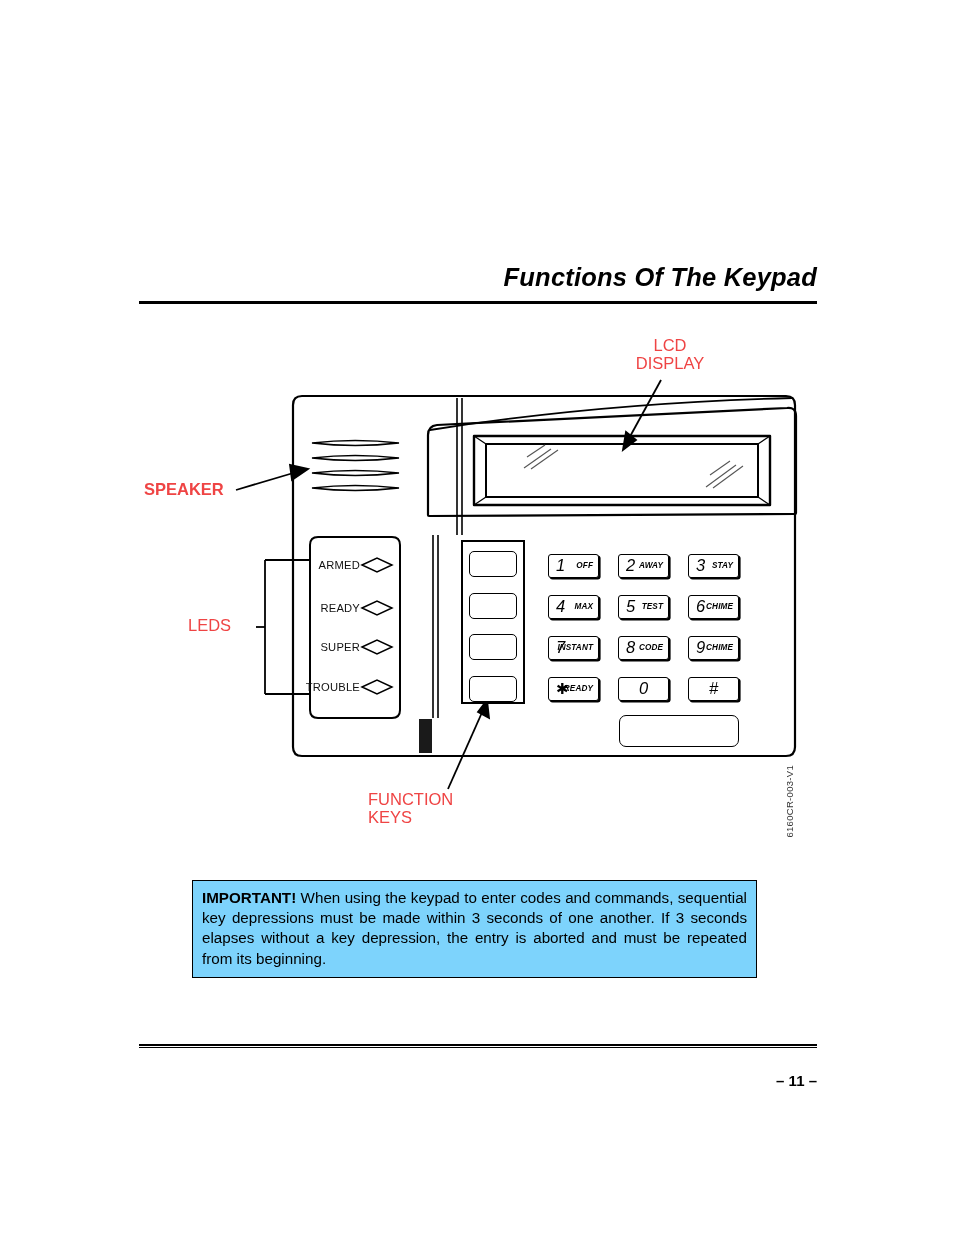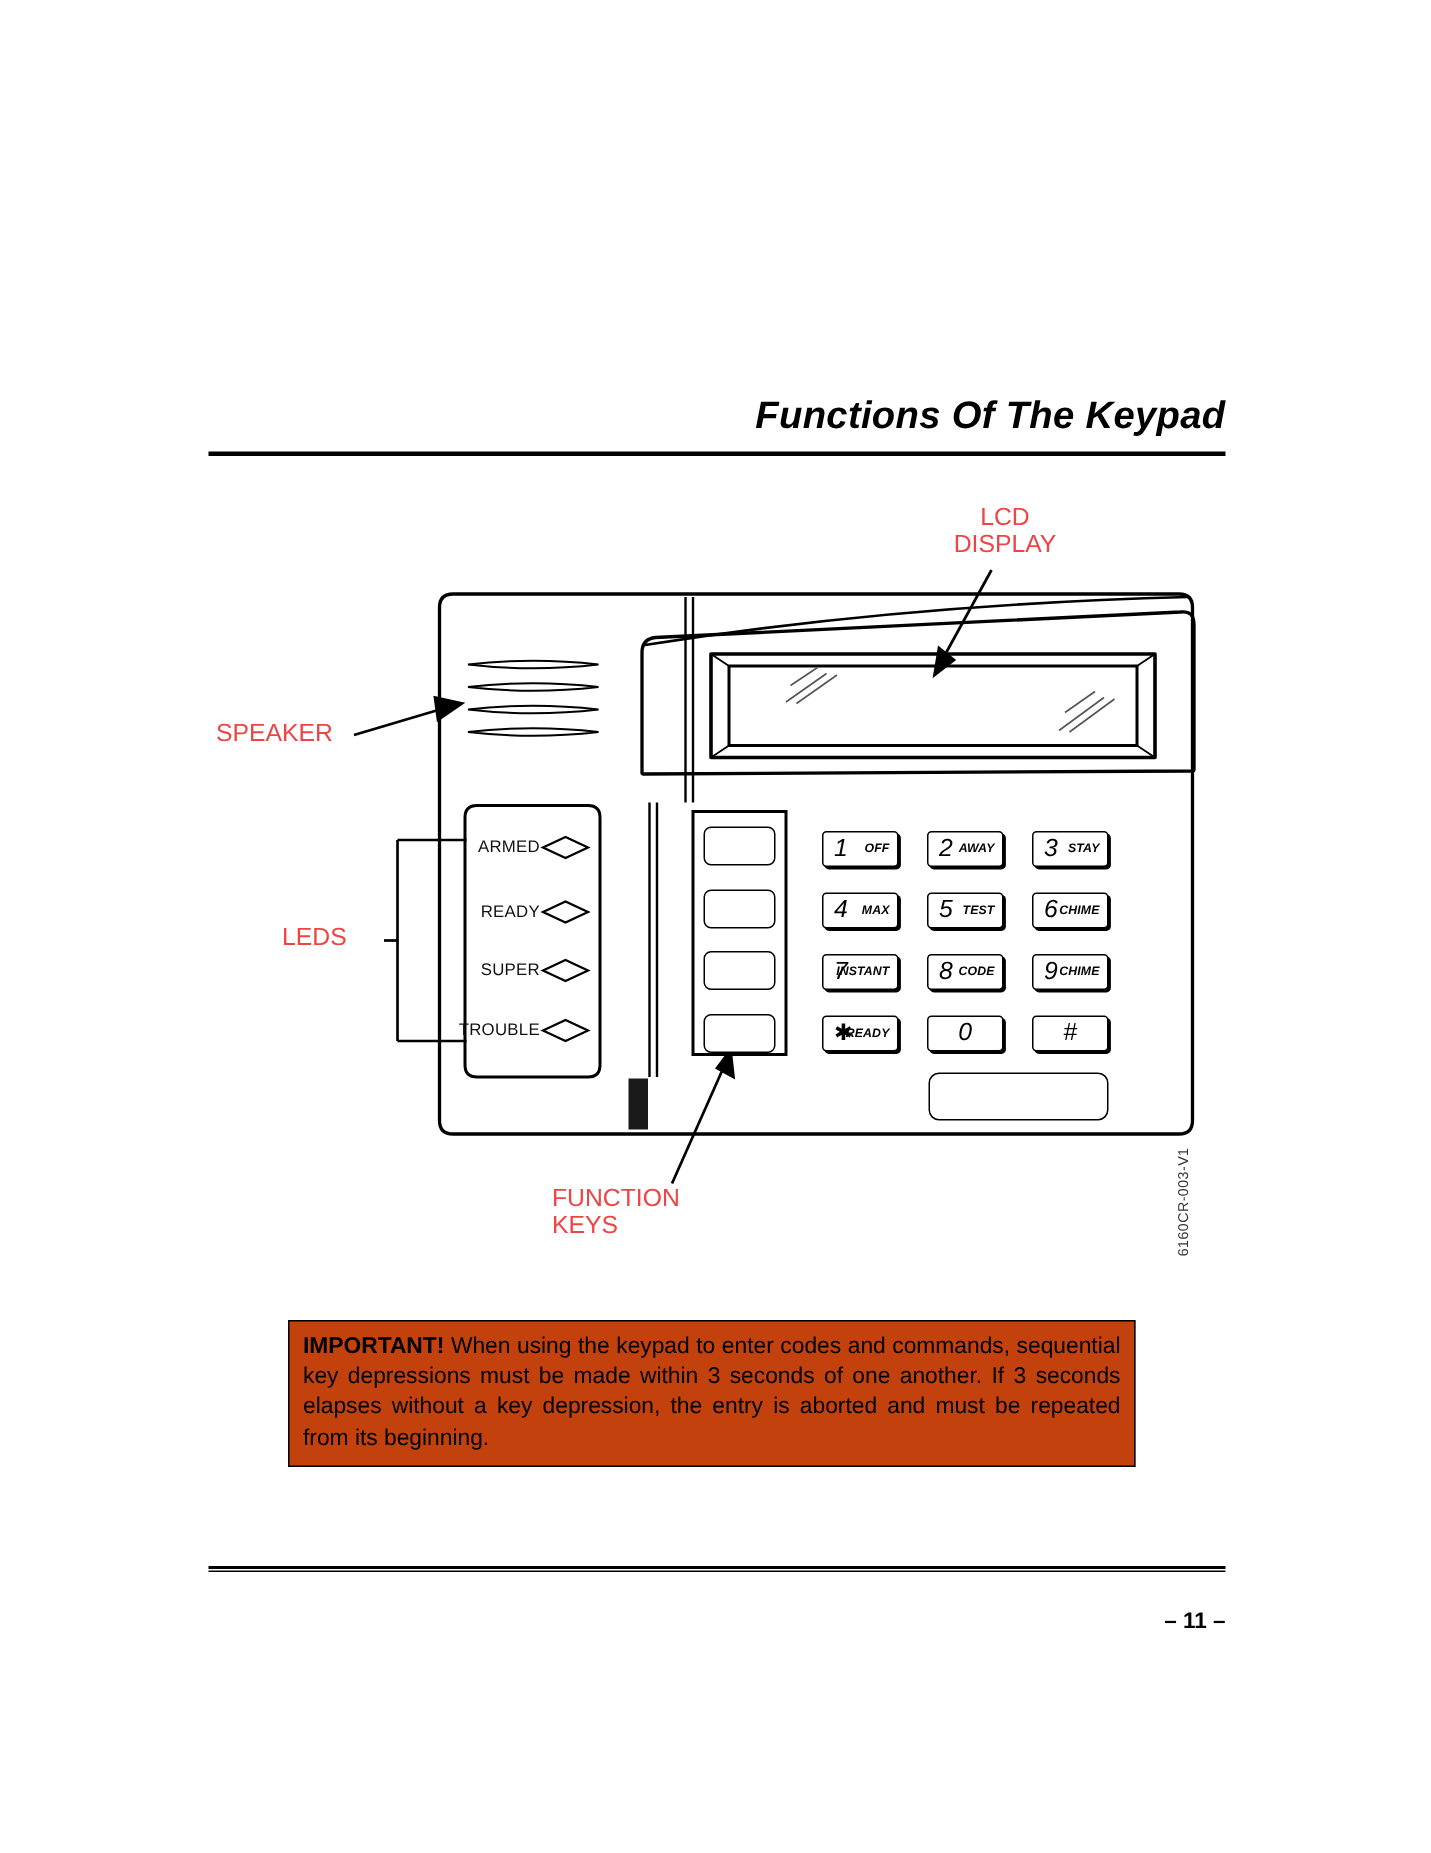--- a/index.html
+++ b/index.html
@@ -68,21 +68,21 @@
   .callout {
     position: absolute;
     font-size: 16.5px;
     line-height: 1.12;
     color: #ef4444;
     white-space: pre;
   }
   .callout.center { text-align: center; }
 
   #callout-lcd   { left: 622px; top: 283px; width: 96px; text-align: center; }
-  #callout-speaker { left: 144px; top: 427px; }
+  #callout-speaker { left: 144px; top: 427px; font-weight: bold; }
   #callout-leds  { left: 188px; top: 563px; text-align: right; }
   #callout-fkeys { left: 368px; top: 737px; width: 160px; text-align: left; }
 
   
   .led-label {
     position: absolute;
     font-size: 11.2px;
     letter-spacing: 0.2px;
     color: #111;
     white-space: nowrap;
@@ -160,21 +160,21 @@
 
   
   .important-box {
     position: absolute;
     left: 192px;
     top: 827px;
     width: 565px;
     box-sizing: border-box;
     border: 1.5px solid #000;
     padding: 7px 9px 8px 9px;
-    background: #c2410c;
+    background: #7dd3fc;
   }
   .important-text {
     font-size: 15.2px;
     line-height: 1.33;
     text-align: justify;
     text-justify: inter-word;
     color: #000;
   }
   .important-text .lead {
     font-weight: bold;

